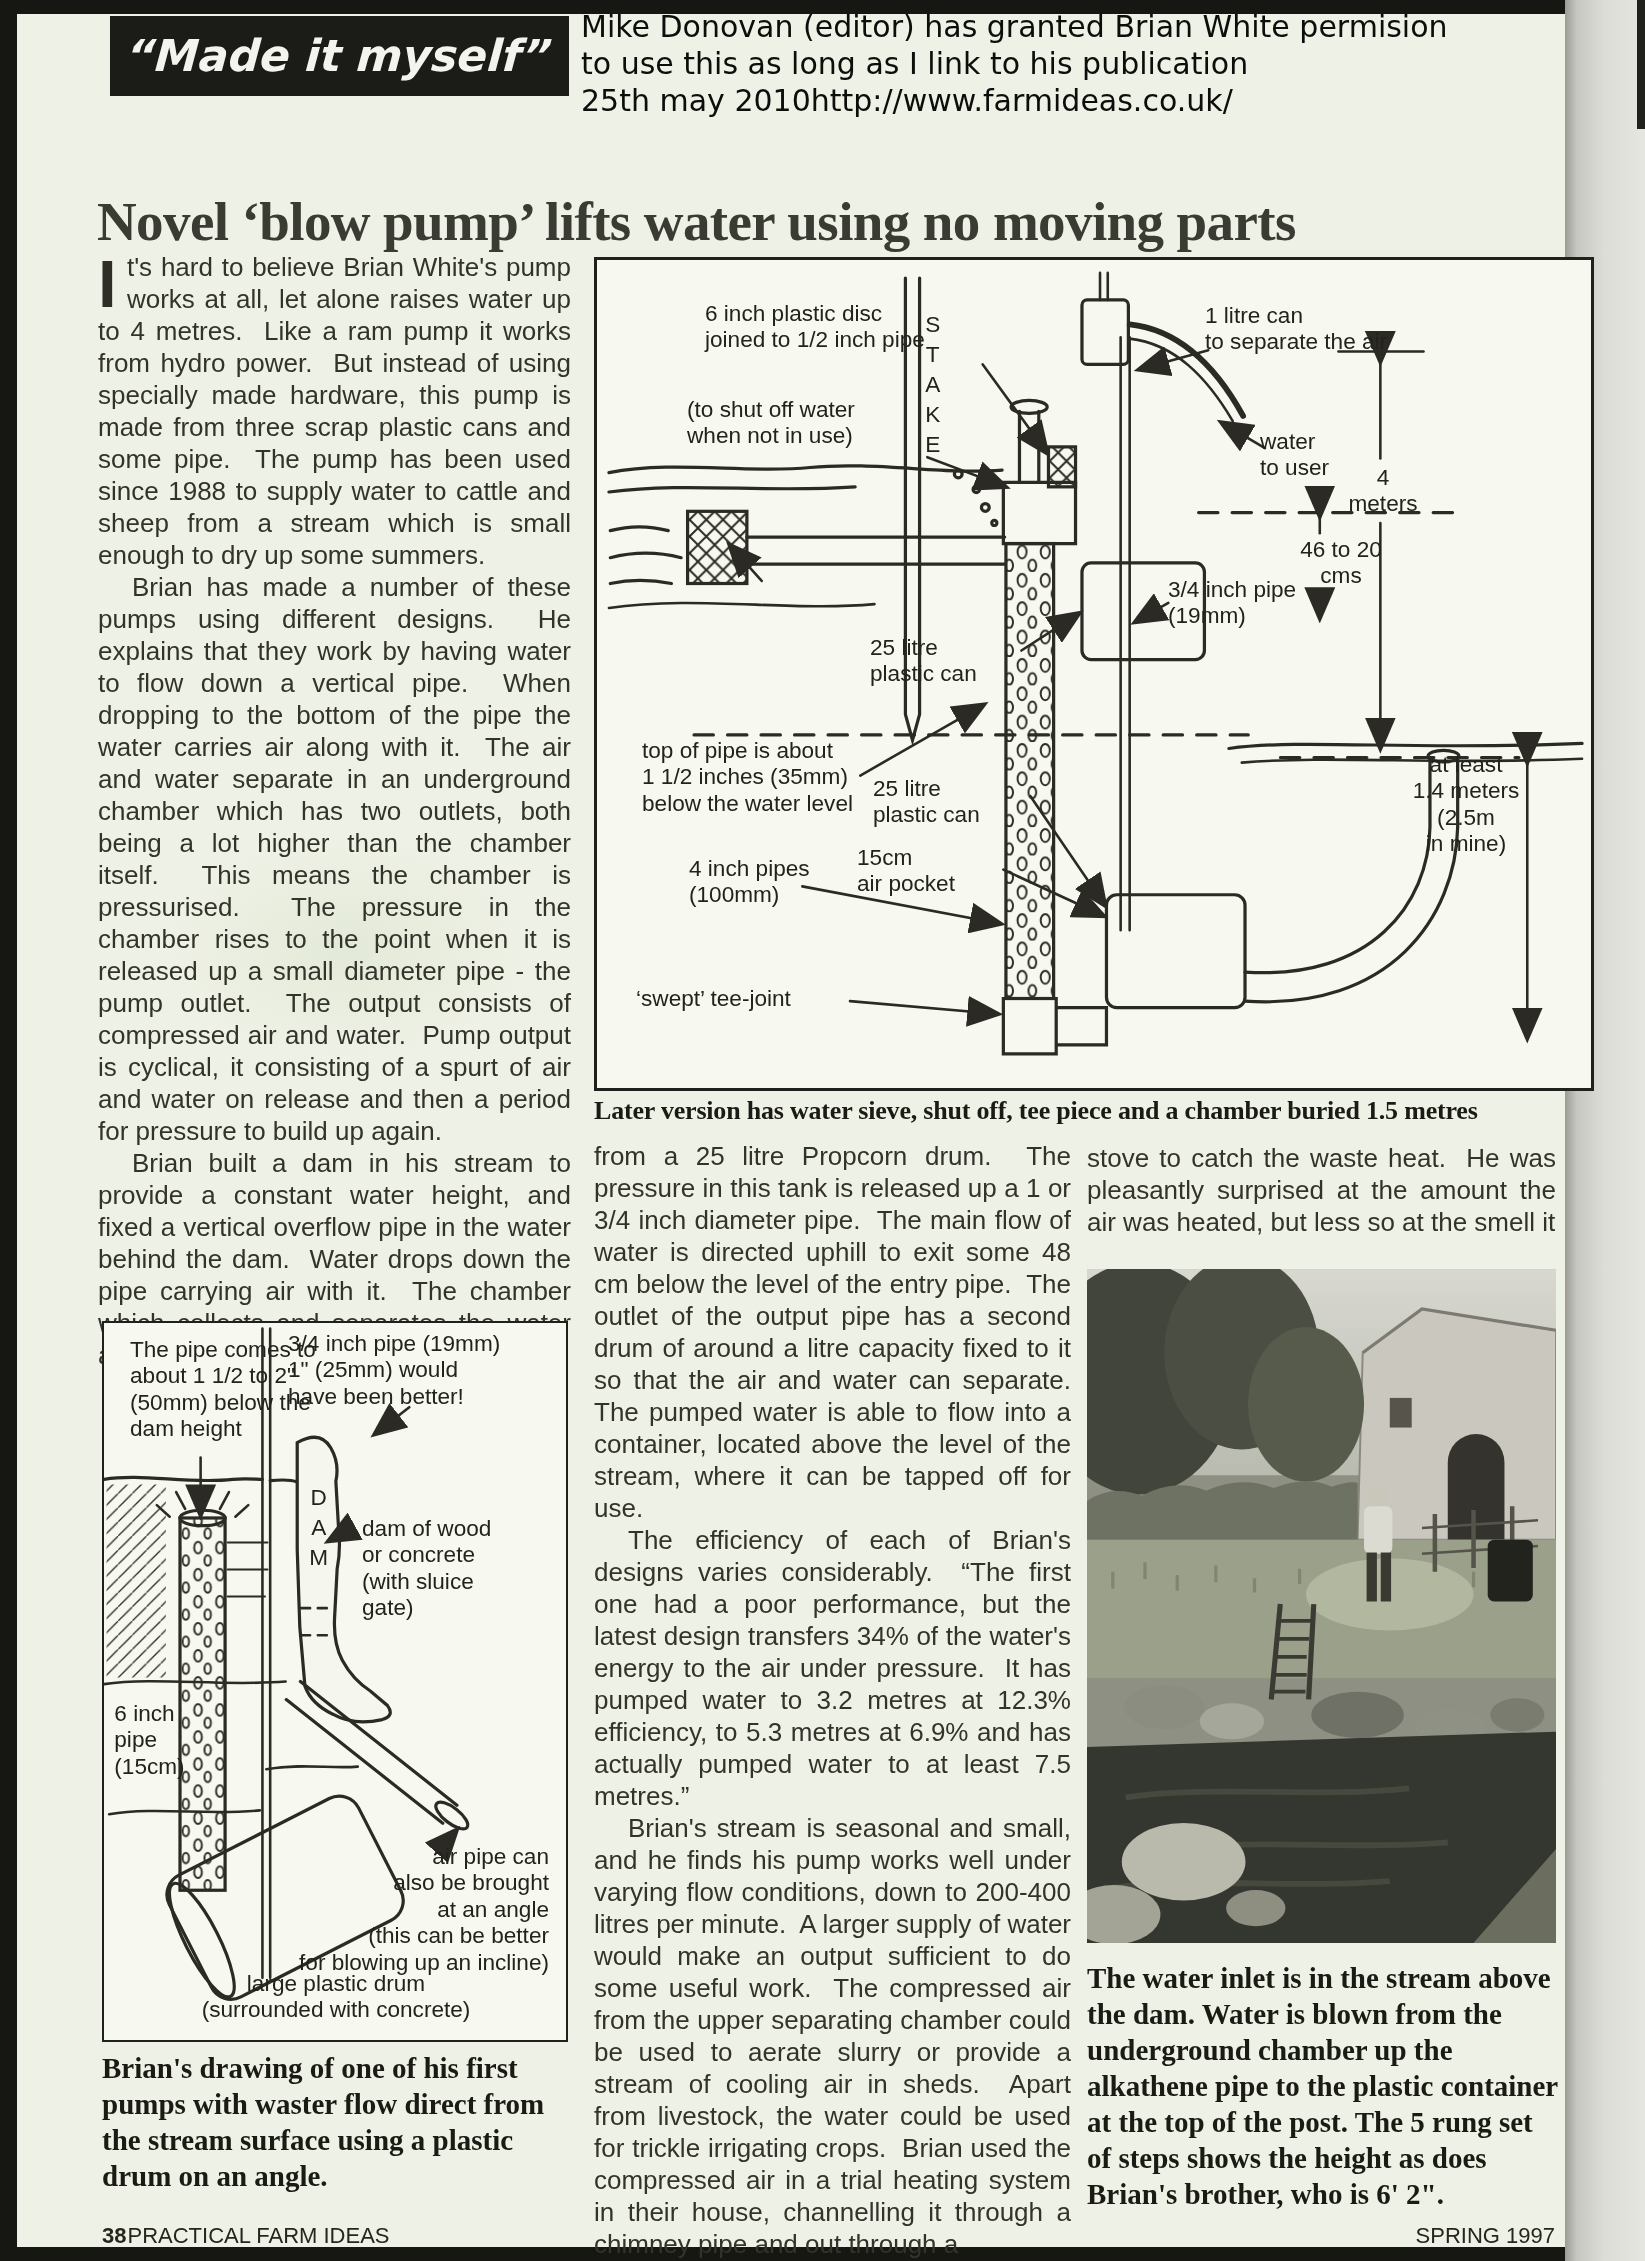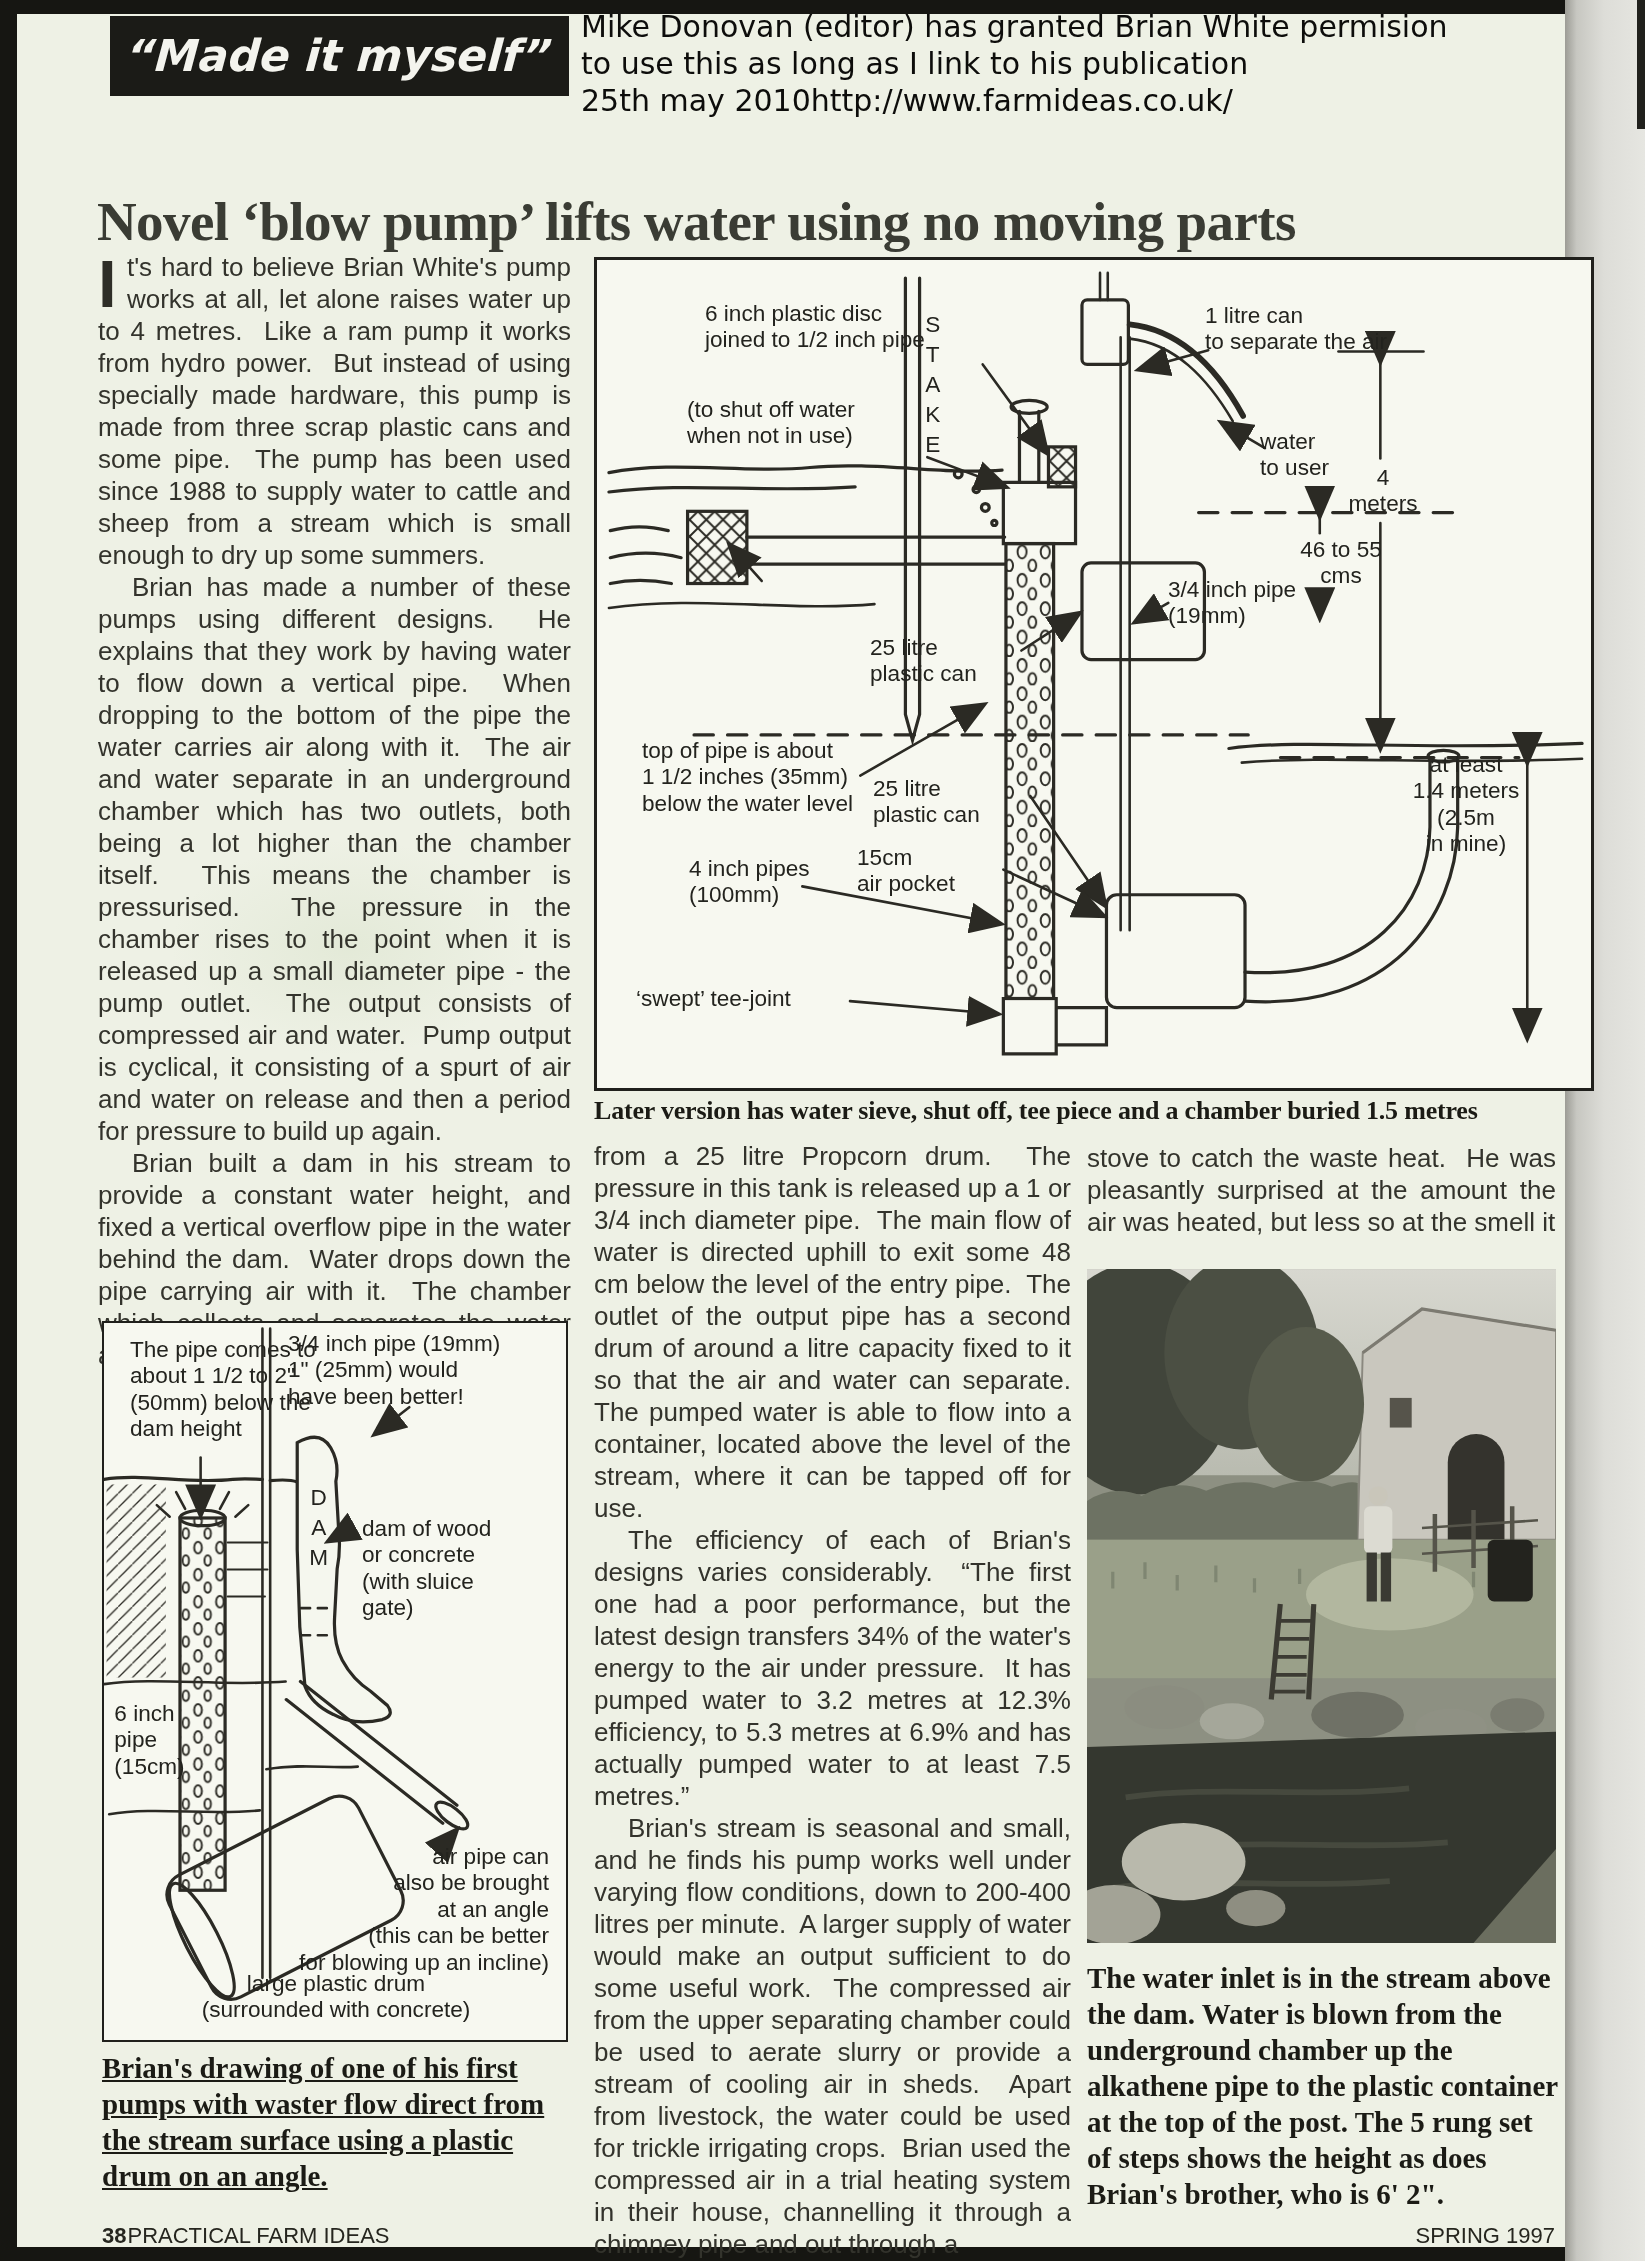--- a/index.html
+++ b/index.html
@@ -40,21 +40,21 @@
   .dbox svg{position:absolute;left:0;top:0;}
   .lbl{position:absolute;white-space:pre-line;font:400 22.6px/26.4px "Liberation Sans",sans-serif;color:#23231e;}
   .lbl.c{text-align:center;}
   .lbl.r{text-align:right;}
   .lbl.v{line-height:30px;letter-spacing:0.6px;}
 
   .sercap{font:700 29px/36px "Liberation Serif",serif;color:#1b1b15;text-align:left;}
   .d1cap{position:absolute;left:594px;top:1095px;width:1006px;font:700 26px/32px "Liberation Serif",serif;
          color:#1b1b15;white-space:nowrap;letter-spacing:-0.2px;}
   .photocap{position:absolute;left:1087px;top:1960px;width:472px;}
-  .d2cap{position:absolute;left:102px;top:2050px;width:468px;text-decoration:underline;}
+  .d2cap{position:absolute;left:102px;top:2050px;width:468px;}
 
   .photo{position:absolute;left:1087px;top:1269px;width:469px;height:674px;background:#8d9082;overflow:hidden;}
 
   .footer{position:absolute;left:0;top:2223px;width:1645px;font:400 22px/26px "Liberation Sans",sans-serif;color:#26261f;}
   .footer .fl{position:absolute;left:102px;top:0;}
   .footer .fl b{font-weight:700;margin-right:1px;}
   .footer .fr{position:absolute;left:1302px;top:0;width:253px;text-align:right;}
 </style>
 </head>
 <body>
@@ -181,21 +181,21 @@
 T
 A
 K
 E</div>
     <div class="lbl" style="left:608px;top:43px;width:277px;">1 litre can
 to separate the air</div>
     <div class="lbl" style="left:663px;top:169px;width:155px;">water
 to user</div>
     <div class="lbl c" style="left:728px;top:205px;width:116px;">4
 meters</div>
-    <div class="lbl c" style="left:683px;top:277px;width:122px;">46 to 55
+    <div class="lbl c" style="left:683px;top:277px;width:122px;">46 to 20
 cms</div>
     <div class="lbl" style="left:571px;top:317px;width:174px;">3/4 inch pipe
 (19mm)</div>
     <div class="lbl" style="left:273px;top:375px;width:155px;">25 litre
 plastic can</div>
     <div class="lbl" style="left:45px;top:478px;width:219px;">top of pipe is about
 1 1/2 inches (35mm)
 below the water level</div>
     <div class="lbl" style="left:276px;top:516px;width:155px;">25 litre
 plastic can</div>

